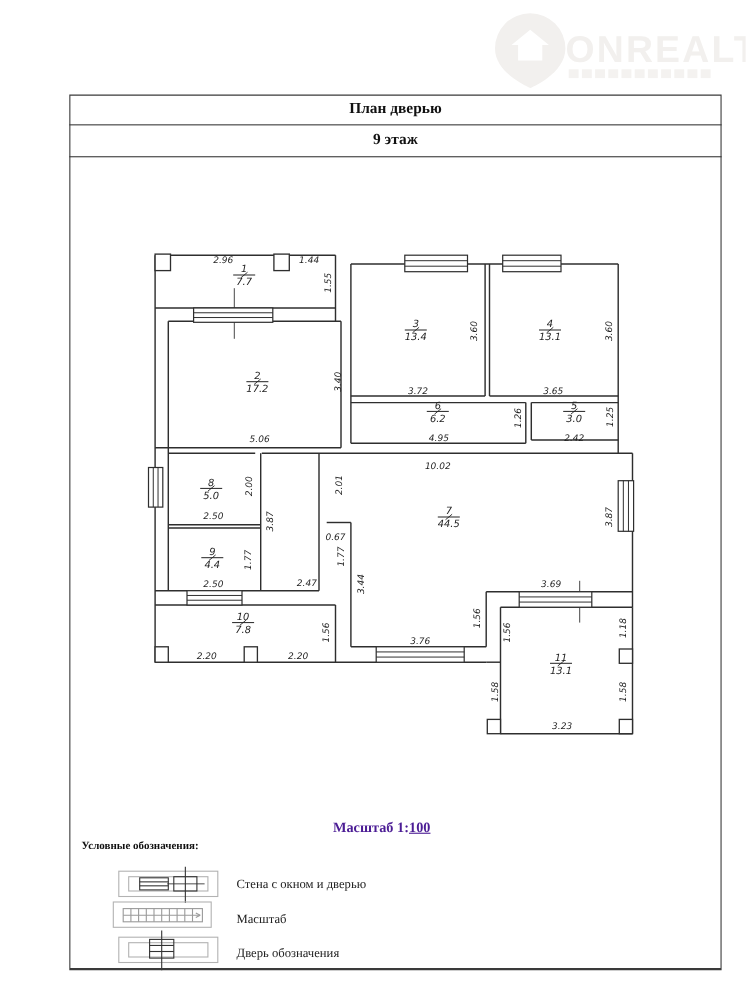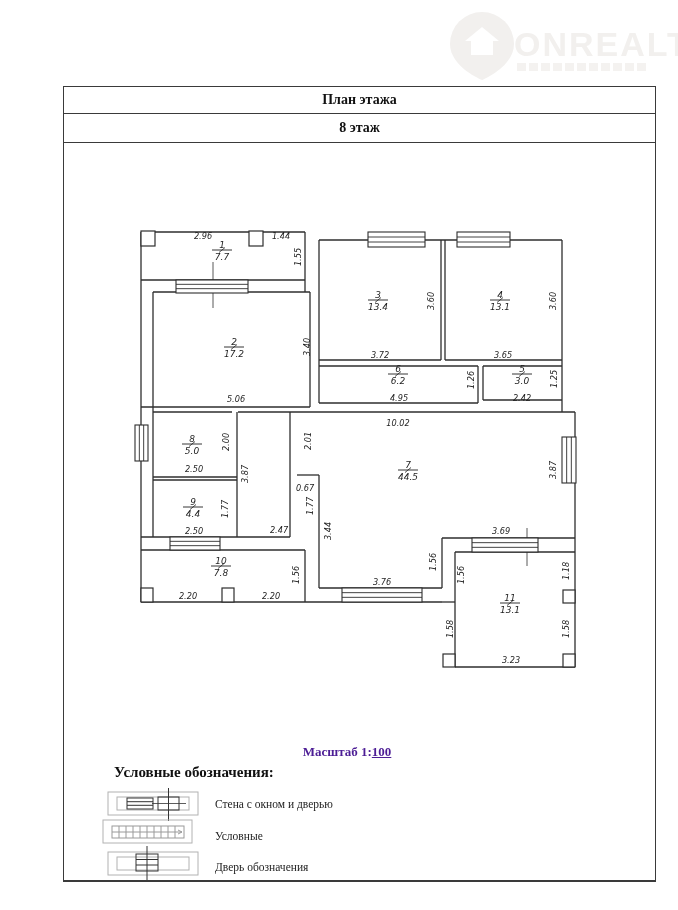--- a/index.html
+++ b/index.html
@@ -7,21 +7,21 @@
         font-family:"Liberation Serif", serif;}
   #plan-svg{position:absolute;left:0;top:0;}
   .abs{position:absolute;}
   #page-box{left:63px;top:86px;width:593px;height:796px;border:1.5px solid #3a3a3a;
             border-bottom-width:2.5px;box-sizing:border-box;}
   .title-row{left:63px;width:593px;text-align:center;font-weight:bold;color:#111;}
   #title-row-1{top:86px;height:27px;line-height:27px;font-size:14px;border-bottom:1.5px solid #3a3a3a;}
   #title-row-2{top:113px;height:29px;line-height:29px;font-size:14px;border-bottom:1.5px solid #3a3a3a;}
   #scale-note{top:744px;left:347px;transform:translateX(-50%);font-weight:bold;font-size:13px;color:#4c1d95;white-space:nowrap;}
   #scale-note .u{text-decoration:underline;}
-  #legend-title{left:74px;top:764px;font-weight:bold;font-size:15px;color:#111;margin-left:40px;}
+  #legend-title{left:74px;top:764px;font-weight:bold;font-size:10px;color:#111;}
   .legend-label{left:215px;font-size:11.5px;color:#222;}
   #legend-label-0{top:798px;}
   #legend-label-1{top:830px;}
   #legend-label-2{top:861px;}
 </style>
 </head>
 <body>
 
 <div id="page">
 
@@ -240,27 +240,27 @@
         <rect x="136" y="854" width="22" height="17" stroke="#333"></rect>
         <line x1="136" y1="859.5" x2="158" y2="859.5" stroke="#333"></line>
         <line x1="136" y1="865" x2="158" y2="865" stroke="#333"></line>
         <line x1="147" y1="846" x2="147" y2="882" stroke="#333"></line>
       </g>
     </g>
   </svg>
 
   <div id="page-box" class="abs"></div>
   <div id="title-row-1" class="abs title-row">
-    <span>План этажа</span>
+    <span>План дверью</span>
   </div>
   <div id="title-row-2" class="abs title-row">
-    <span>8 этаж</span>
+    <span>9 этаж</span>
   </div>
 
   <div id="scale-note" class="abs">
     <span>Масштаб 1:</span><span class="u">100</span>
   </div>
 
   <div id="legend-title" class="abs">Условные обозначения:</div>
   <div id="legend-label-0" class="abs legend-label">Стена с окном и дверью</div>
-  <div id="legend-label-1" class="abs legend-label">Условные</div>
+  <div id="legend-label-1" class="abs legend-label">Масштаб</div>
   <div id="legend-label-2" class="abs legend-label">Дверь обозначения</div>
 </div>
 
 </body></html>

